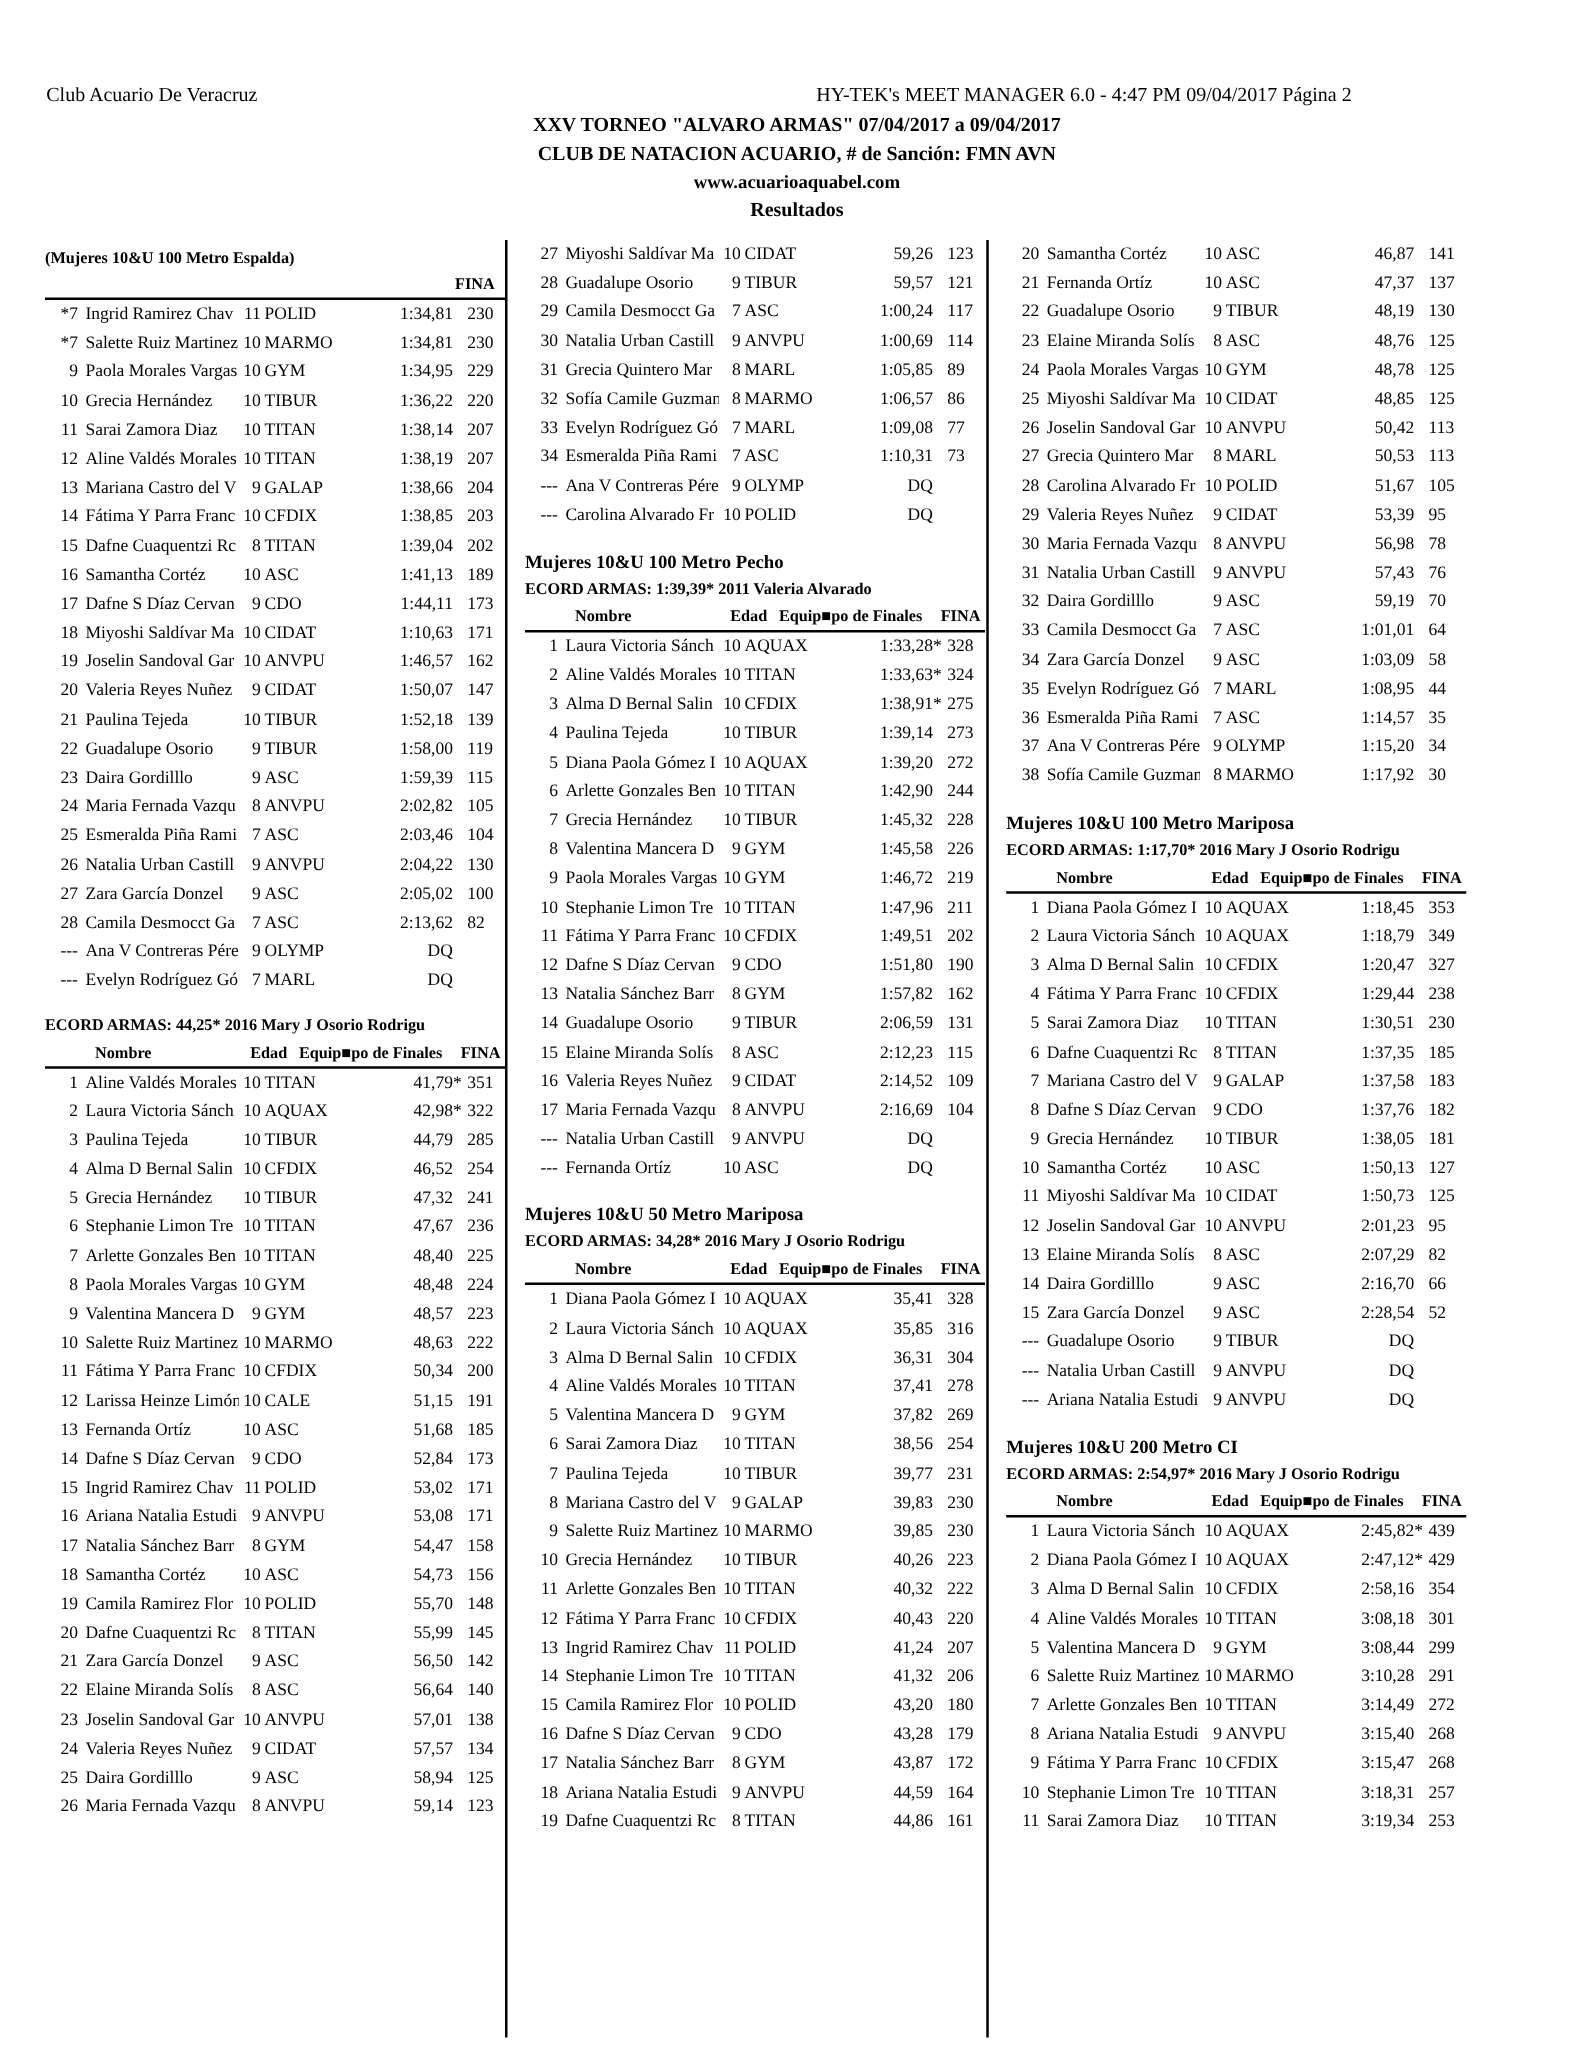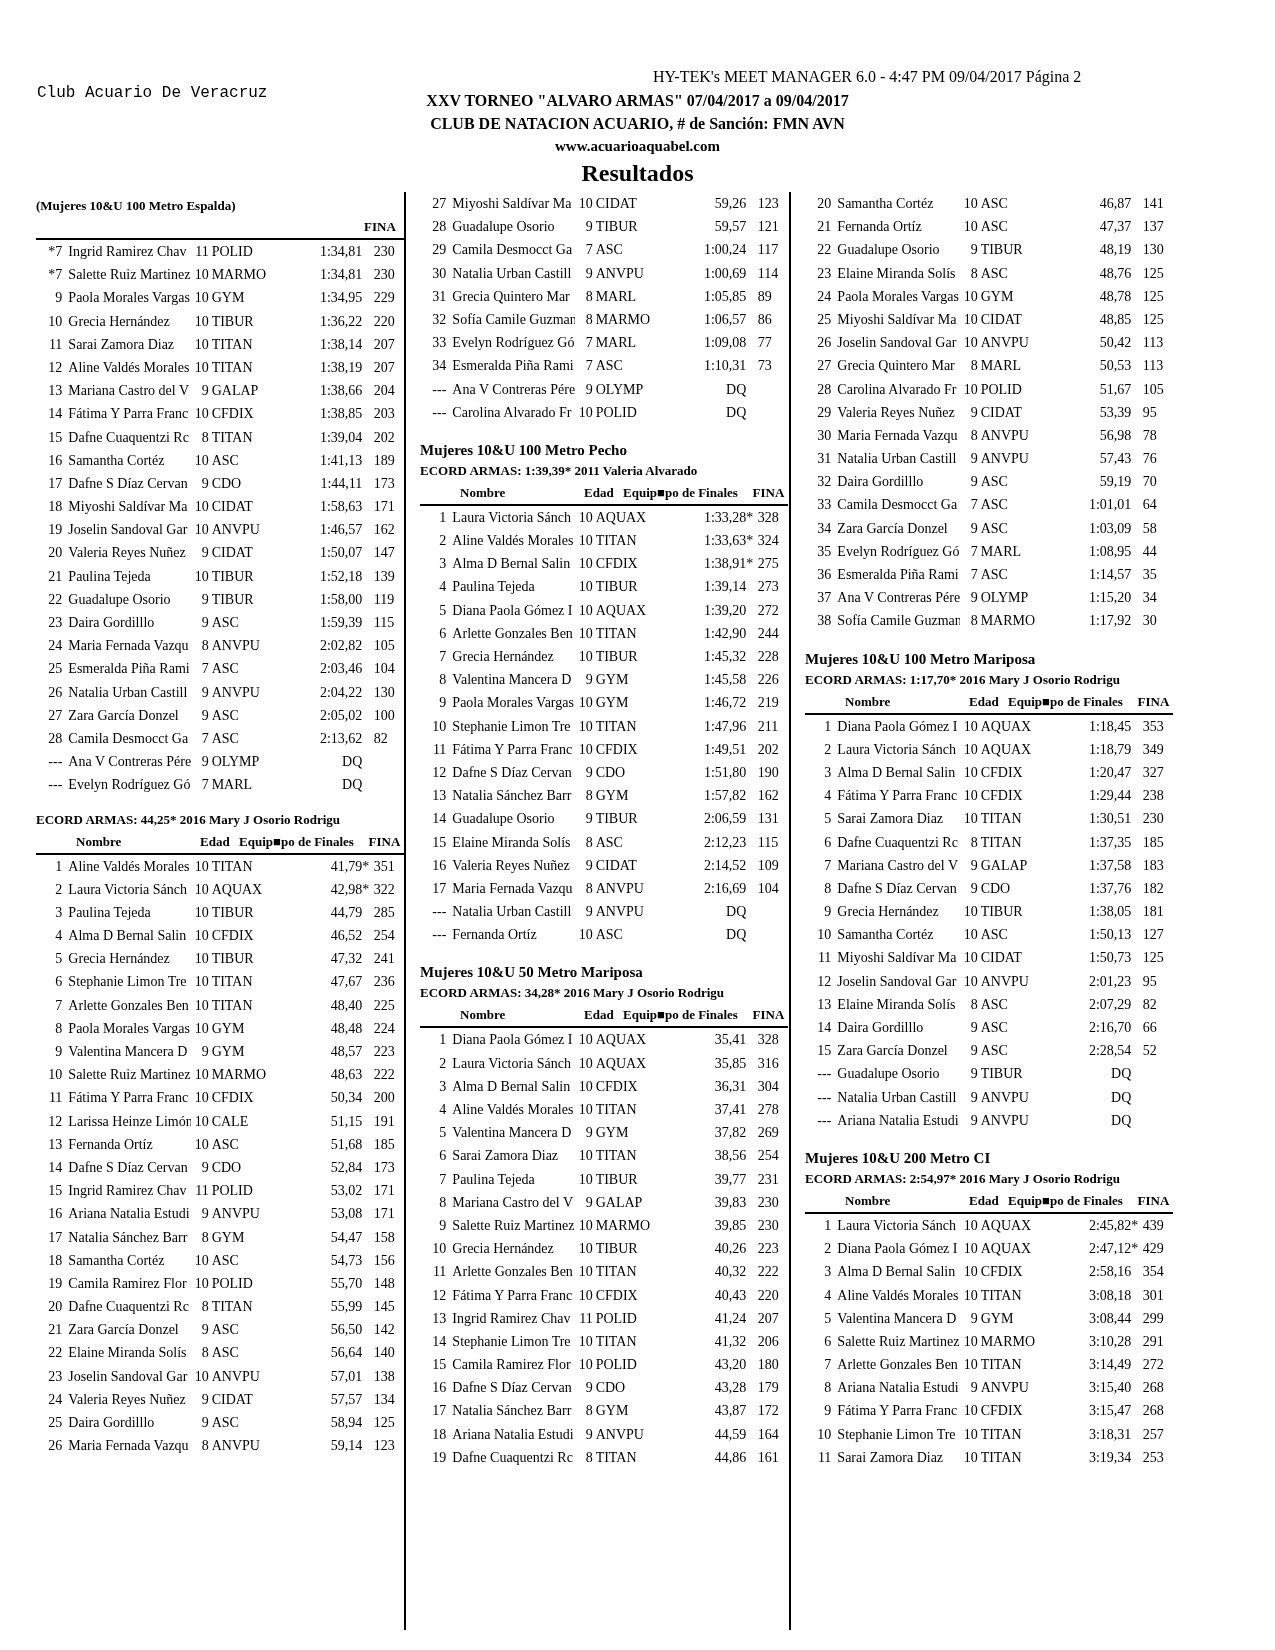--- a/index.html
+++ b/index.html
@@ -1,23 +1,23 @@
 <!DOCTYPE html>
 <html><head>
 <meta charset="utf-8">
 <style>
   html, body { margin:0; padding:0; background:#fff; }
   body { width:1275px; height:1650px; position:relative; font-family:"Liberation Serif","DejaVu Serif",serif; color:#000; overflow:hidden; }
-  .hdr-left { position:absolute; left:37px; top:84px; font-size:16px;font-family:Liberation Mono, monospace; }
+  .hdr-left { position:absolute; left:37px; top:68px; font-size:16px; }
   .hdr-right { position:absolute; left:653px; top:68px; font-size:16px; }
   .hdr-center { position:absolute; left:0; width:1275px; text-align:center; font-weight:bold; }
   .t1 { top:92px; font-size:16px; }
   .t2 { top:115px; font-size:16px; }
   .t3 { top:138px; font-size:15px; }
-  .t4 { top:160px; font-size:24px; }
+  .t4 { top:160px; font-size:16px; }
   .col { position:absolute; top:192px; font-size:14px; }
   .vline { position:absolute; top:192px; width:2px; height:1438px; background:#000; }
   .row { height:23.2px; line-height:23.2px; display:flex; white-space:nowrap; }
   .c-place { width:34px; text-align:right; padding-right:6px; box-sizing:border-box; }
   .c-name { width:130px; overflow:hidden; }
   .c-age { width:22px; text-align:right; padding-right:3px; box-sizing:border-box; }
   .c-team { width:80px; }
   .c-time { width:80px; text-align:right; }
   .c-ast { width:8px; }
   .c-fina { width:36px; text-align:left; padding-left:4px; box-sizing:border-box; }
@@ -146,21 +146,21 @@
       <span class="c-team">CDO</span>
       <span class="c-time">1:44,11</span>
       <span class="c-ast"></span>
       <span class="c-fina">173</span>
     </div>
     <div class="row">
       <span class="c-place">18</span>
       <span class="c-name">Miyoshi Saldívar Ma</span>
       <span class="c-age">10</span>
       <span class="c-team">CIDAT</span>
-      <span class="c-time">1:58,63</span>
+      <span class="c-time">1:10,63</span>
       <span class="c-ast"></span>
       <span class="c-fina">171</span>
     </div>
     <div class="row">
       <span class="c-place">19</span>
       <span class="c-name">Joselin Sandoval Gar</span>
       <span class="c-age">10</span>
       <span class="c-team">ANVPU</span>
       <span class="c-time">1:46,57</span>
       <span class="c-ast"></span>

